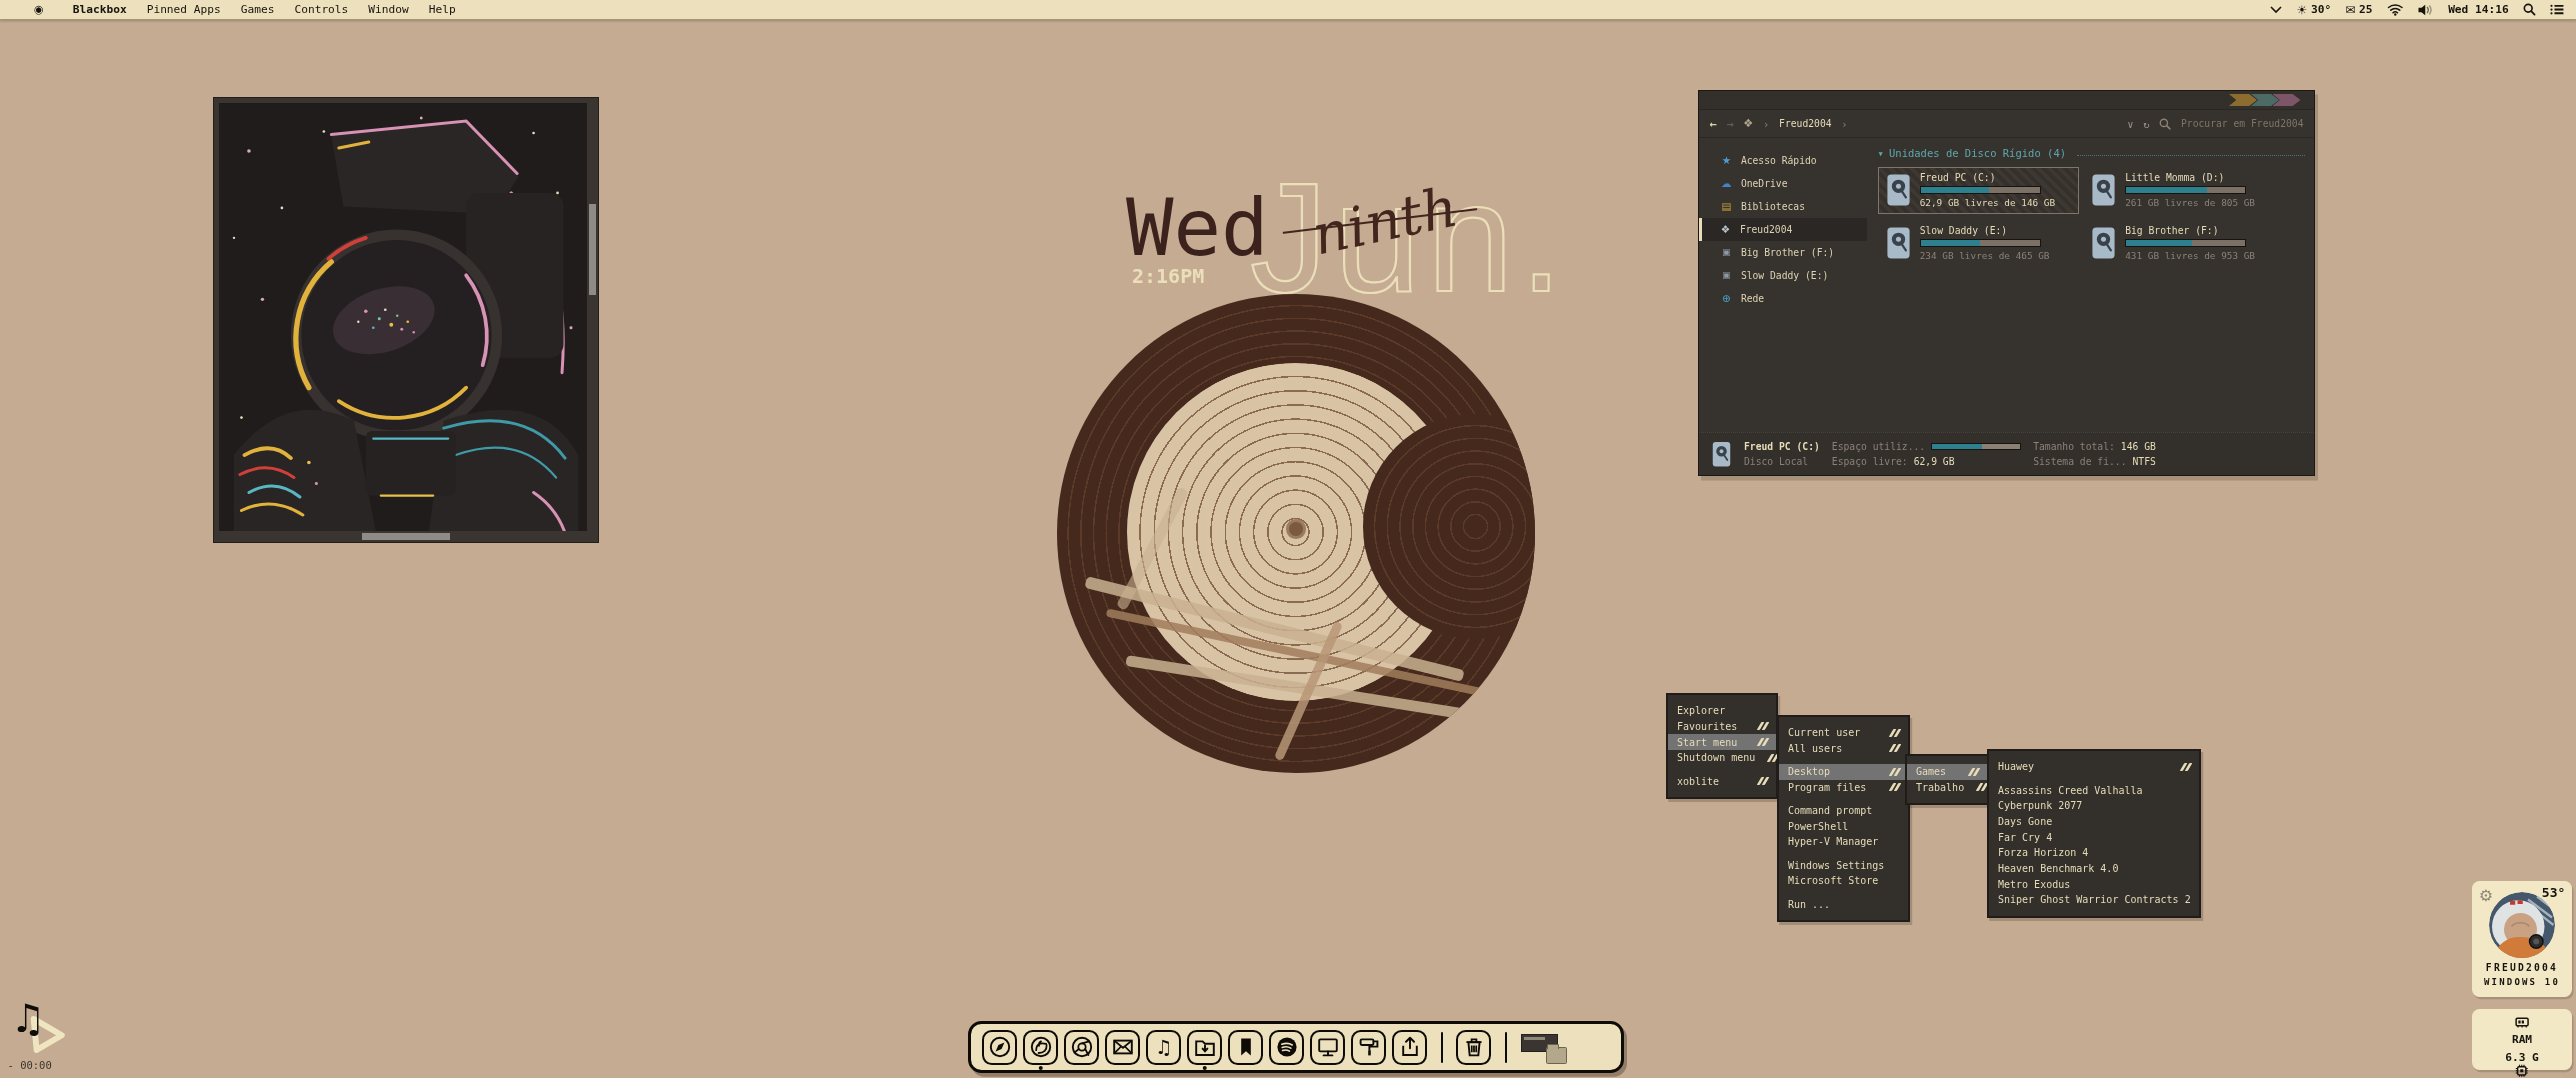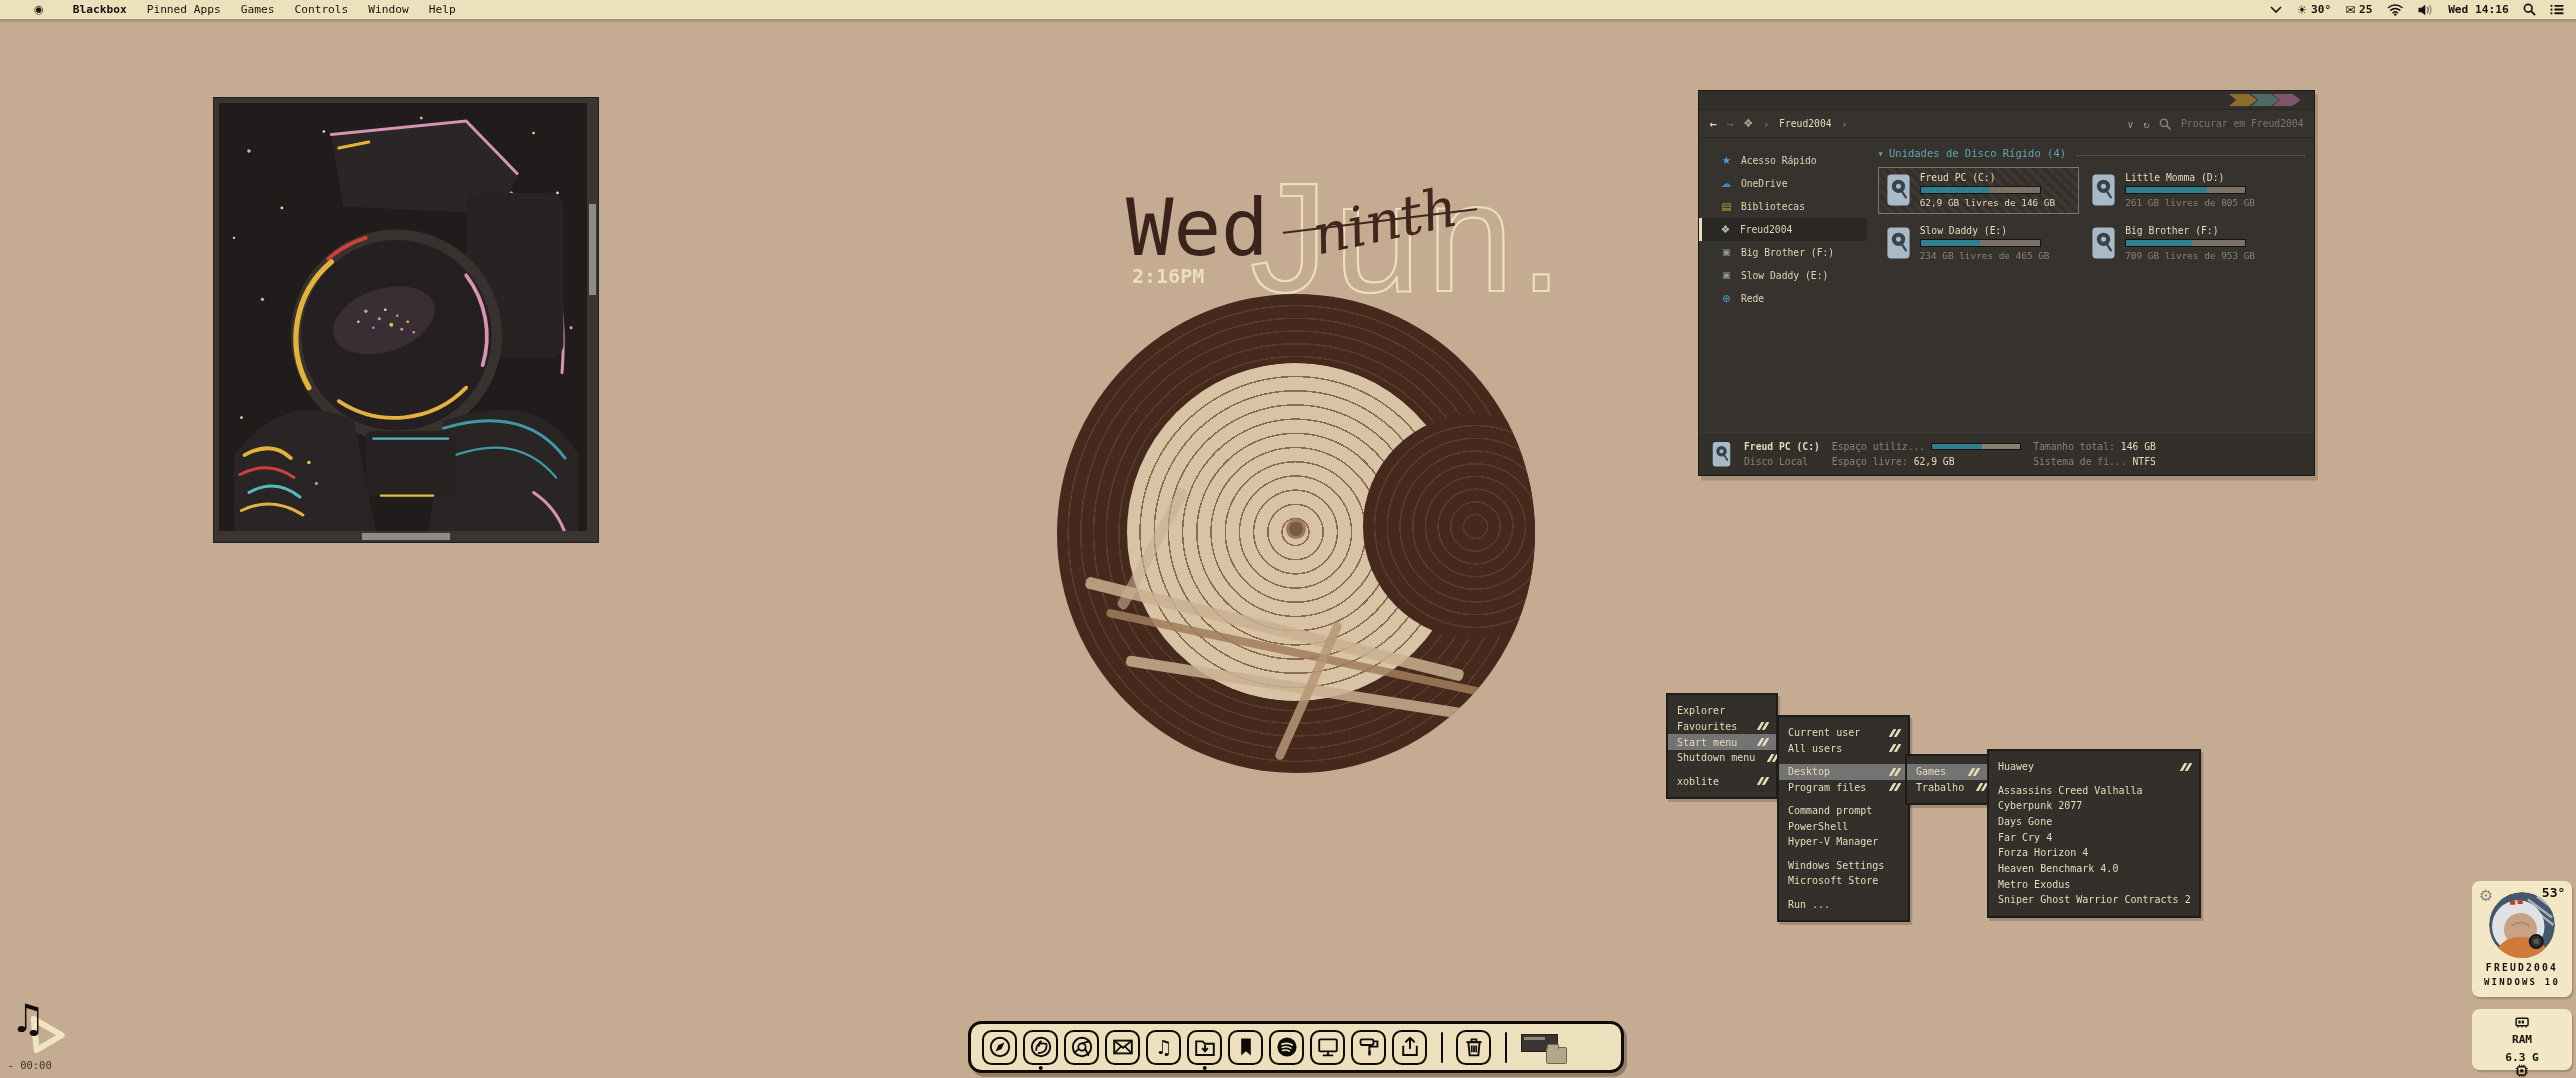--- a/index.html
+++ b/index.html
@@ -403,21 +403,21 @@
               <rect x="3" y="2" width="30" height="42" rx="5" fill="#a8bac7"></rect>
               <circle cx="18" cy="18" r="9" fill="#39414a"></circle>
               <circle cx="18" cy="18" r="3.4" fill="#a8bac7"></circle>
               <path d="M22 24 L28 33" stroke="#39414a" stroke-width="3" stroke-linecap="round"></path>
             </svg>
           <div class="drive-info">
             <span class="drive-name">Big Brother (F:)</span>
             <span class="bar">
                 <i style="width: 55%;"></i>
               </span>
-            <span class="drive-free">709 GB livres de 953 GB</span>
+            <span class="drive-free">431 GB livres de 953 GB</span>
           </div>
         </div>
       </div>
     </div>
   </div>
   <div class="exp-status">
     <svg width="21" height="28.5" viewBox="0 0 36 46">
         <rect x="3" y="2" width="30" height="42" rx="5" fill="#a8bac7"></rect>
         <circle cx="18" cy="18" r="9" fill="#39414a"></circle>
         <circle cx="18" cy="18" r="3.4" fill="#a8bac7"></circle>

